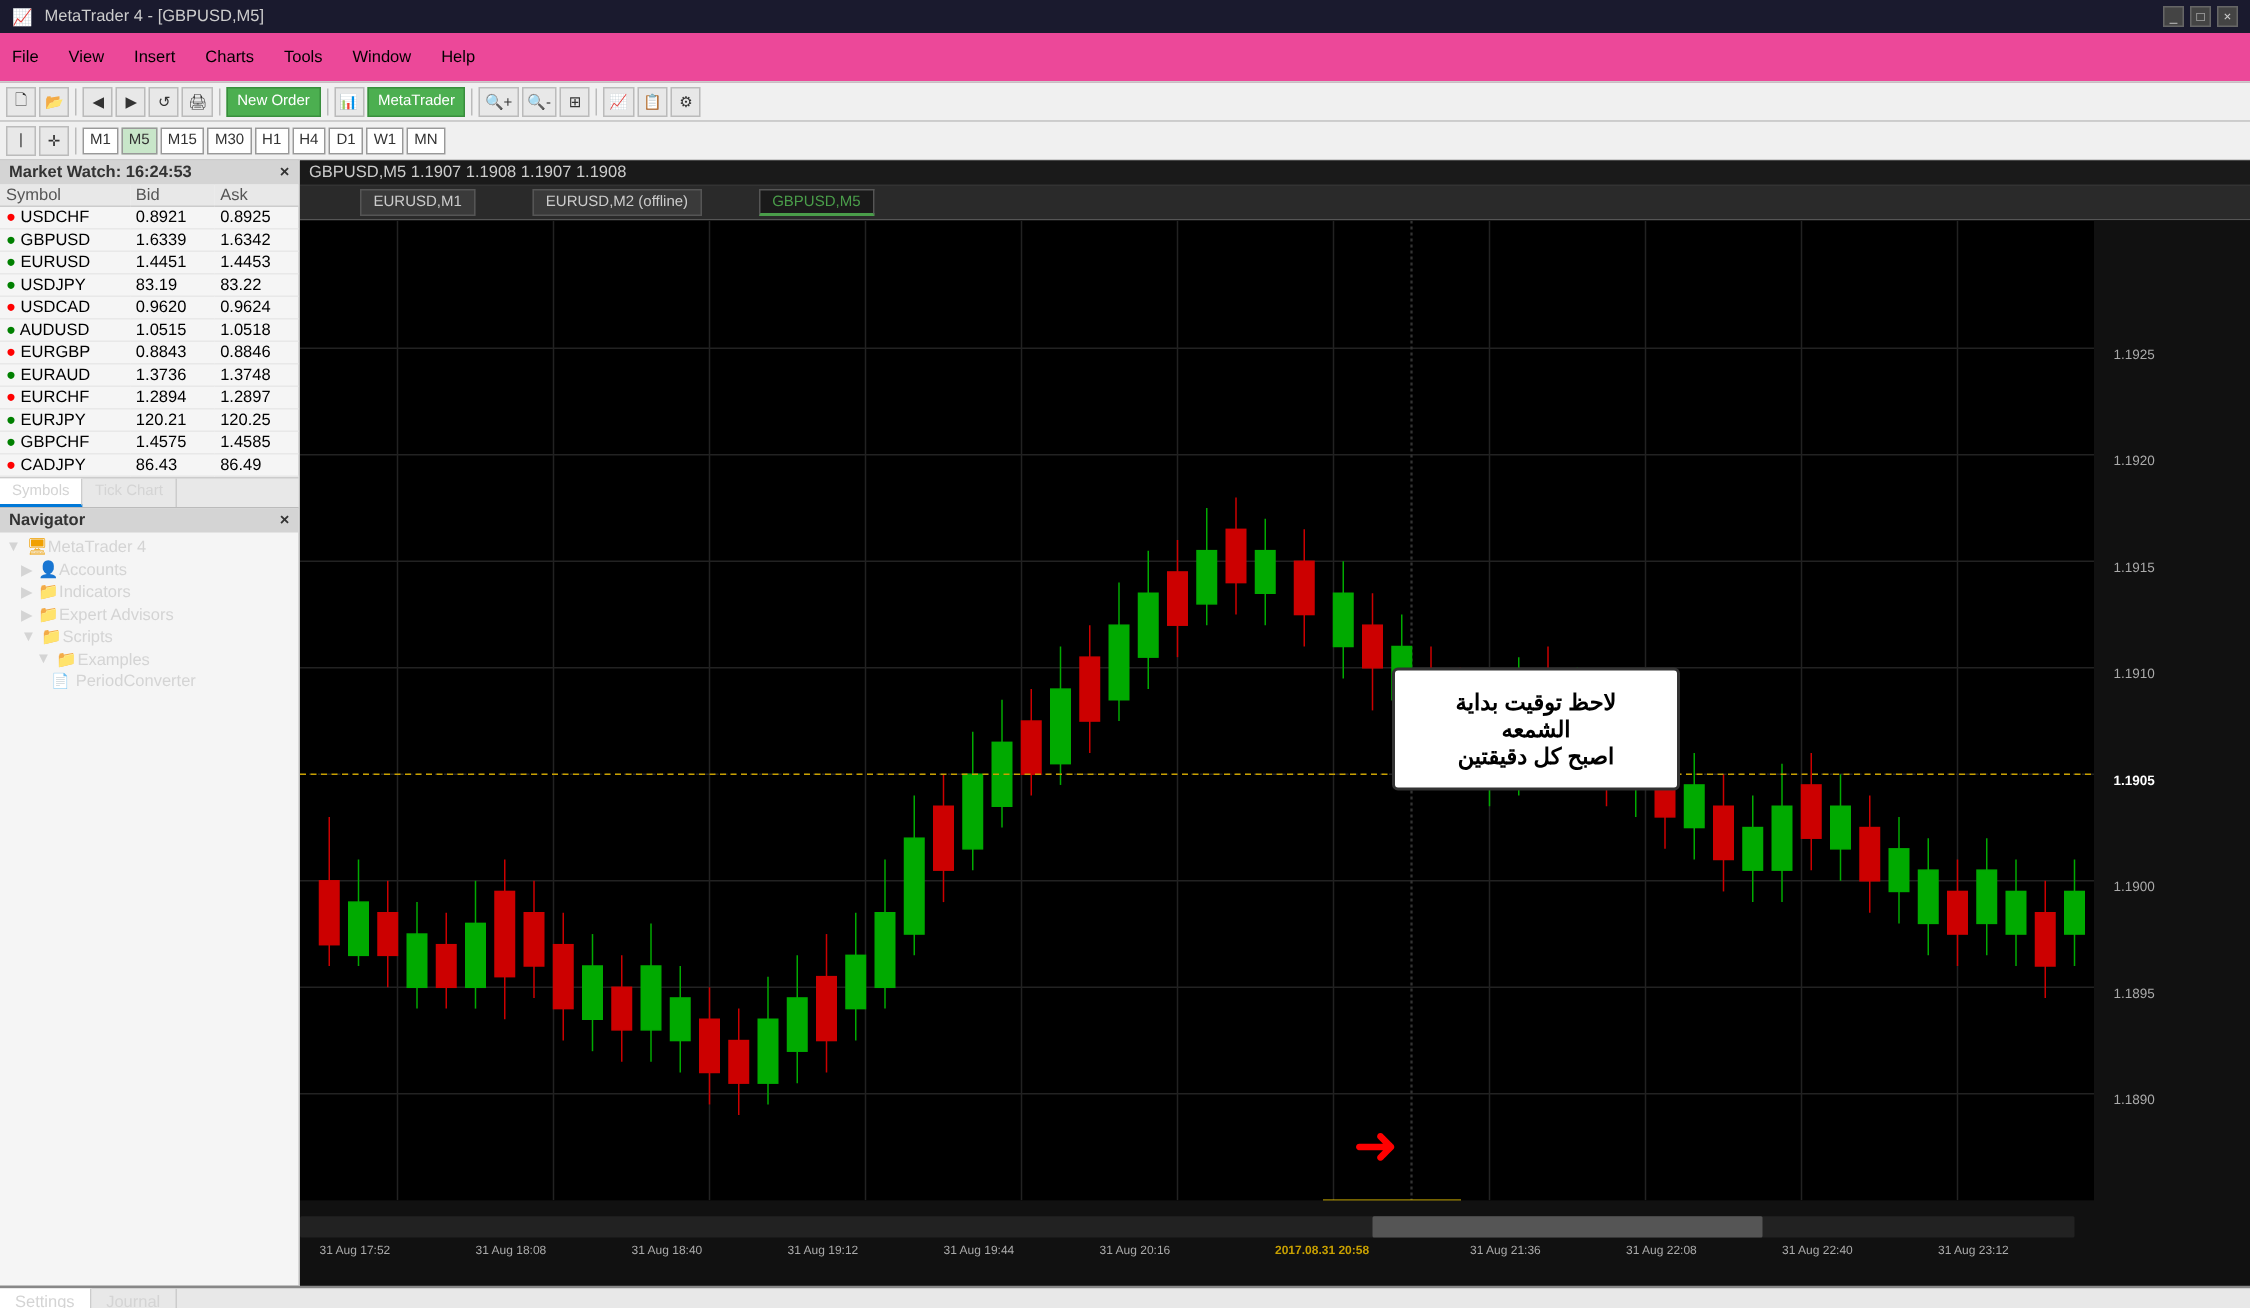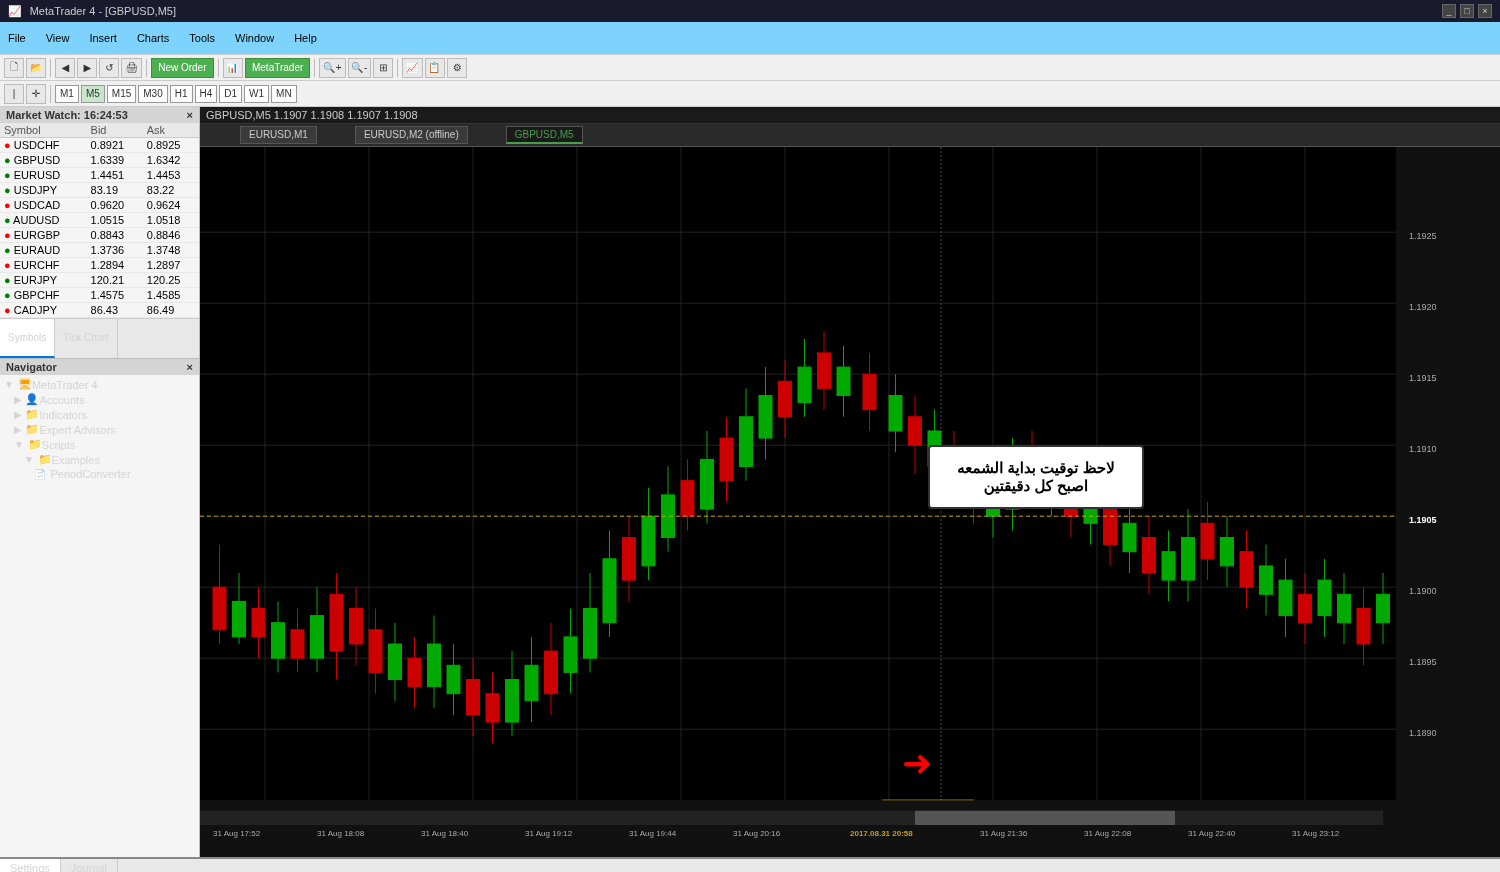--- a/index.html
+++ b/index.html
@@ -5,21 +5,21 @@
     * { margin: 0; padding: 0; box-sizing: border-box; }
     body { width: 1500px; height: 872px; background: #2b2b2b; font-family: 'Segoe UI', Tahoma, sans-serif; font-size: 11px; color: #d4d4d4; overflow: hidden; }
 
     
     #title-bar { background: #1a1a2e; height: 22px; display: flex; align-items: center; justify-content: space-between; padding: 0 8px; color: #ccc; font-size: 11px; }
     #title-bar-left { display: flex; align-items: center; gap: 8px; }
     #title-bar-controls { display: flex; gap: 4px; }
     .title-btn { width: 14px; height: 14px; background: #444; border: 1px solid #666; display: flex; align-items: center; justify-content: center; font-size: 9px; cursor: pointer; color: #ccc; }
 
     
-    #menu-bar { background: #7dd3fc; height: 20px; display: flex; align-items: center; padding: 16px 4px; gap: 12px; color: #000; font-size: 11px; border-bottom: 1px solid #ccc; }
+    #menu-bar { background: #ec4899; height: 20px; display: flex; align-items: center; padding: 16px 4px; gap: 12px; color: #000; font-size: 11px; border-bottom: 1px solid #ccc; }
     .menu-item { cursor: pointer; padding: 0 4px; height: 100%; display: flex; align-items: center; }
 
     
     #toolbar1 { background: #f0f0f0; height: 26px; display: flex; align-items: center; padding: 2px 4px; gap: 2px; border-bottom: 1px solid #ccc; }
     #toolbar2 { background: #f0f0f0; height: 26px; display: flex; align-items: center; padding: 2px 4px; gap: 2px; border-bottom: 1px solid #ccc; }
     .tb-btn { height: 20px; min-width: 20px; background: #e8e8e8; border: 1px solid #bbb; display: flex; align-items: center; justify-content: center; cursor: pointer; padding: 0 3px; font-size: 10px; color: #333; }
     .tb-sep { width: 1px; height: 18px; background: #bbb; margin: 0 2px; }
     .tb-btn-green { background: #4CAF50; color: white; border: 1px solid #388E3C; padding: 0 6px; font-size: 10px; }
     .tb-timeframe { background: #fff; border: 1px solid #999; padding: 0 4px; height: 18px; font-size: 10px; font-weight: normal; cursor: pointer; color: #333; display: flex; align-items: center; }
     .tb-timeframe.active { background: #c8e6c9; }
@@ -35,21 +35,21 @@
     #mw-header { background: #d4d4d4; padding: 2px 6px; font-size: 11px; font-weight: bold; color: #333; display: flex; justify-content: space-between; align-items: center; }
     #mw-table { width: 100%; border-collapse: collapse; font-size: 11px; }
     #mw-table th { background: #e8e8e8; padding: 1px 4px; text-align: left; border-bottom: 1px solid #ccc; font-weight: normal; color: #555; }
     #mw-table td { padding: 1px 4px; border-bottom: 1px solid #e8e8e8; }
     .mw-symbol { color: #000; }
     .mw-bid { color: #000; }
     .mw-ask { color: #000; }
     .dot-red { color: red; }
     .dot-green { color: green; }
     .mw-tabs { display: flex; background: #e8e8e8; border-top: 1px solid #ccc; }
-    .mw-tab { padding: 13px 8px; font-size: 10px; cursor: pointer; border-right: 1px solid #ccc; }
+    .mw-tab { padding: 3px 8px; font-size: 10px; cursor: pointer; border-right: 1px solid #ccc; }
     .mw-tab.active { background: #fff; border-bottom: 2px solid #0078d7; }
 
     
     #navigator { flex: 1; overflow: auto; }
     #nav-header { background: #d4d4d4; padding: 2px 6px; font-size: 11px; font-weight: bold; color: #333; display: flex; justify-content: space-between; align-items: center; }
     .nav-close { cursor: pointer; font-size: 11px; }
     .nav-tree { padding: 2px 0; }
     .nav-item { display: flex; align-items: center; padding: 1px 4px; cursor: pointer; font-size: 11px; }
     .nav-item .icon { margin-right: 4px; font-size: 10px; }
     .nav-item.indent1 { padding-left: 14px; }
@@ -560,21 +560,21 @@
         <text x="50%" y="97%" fill="#c8a000" font-size="8" font-weight="bold">2017.08.31 20:58</text>
         <text x="60%" y="97%" fill="#aaa" font-size="8">31 Aug 21:36</text>
         <text x="68%" y="97%" fill="#aaa" font-size="8">31 Aug 22:08</text>
         <text x="76%" y="97%" fill="#aaa" font-size="8">31 Aug 22:40</text>
         <text x="84%" y="97%" fill="#aaa" font-size="8">31 Aug 23:12</text>
 
         <rect x="0" y="93.5%" width="91%" height="2%" fill="#222" rx="1"></rect>
         <rect x="55%" y="93.5%" width="20%" height="2%" fill="#555" rx="1"></rect>
       </svg>
 
-      <div id="annotation-box" style="top:42%;left:56%;width:216px;">
+      <div id="annotation-box" style="top:42%;left:56%;width:192px;">
         <div style="direction:rtl;font-family:Arial;font-size:15px;">لاحظ توقيت بداية الشمعه</div>
         <div style="direction:rtl;font-family:Arial;font-size:15px;">اصبح كل دقيقتين</div>
       </div>
 
       <div style="position:absolute;bottom:10%;left:54%;font-size:36px;color:red;transform:rotate(180deg) scaleX(-1);">➜</div>
     </div>
   </div>
 
 </div>
 

